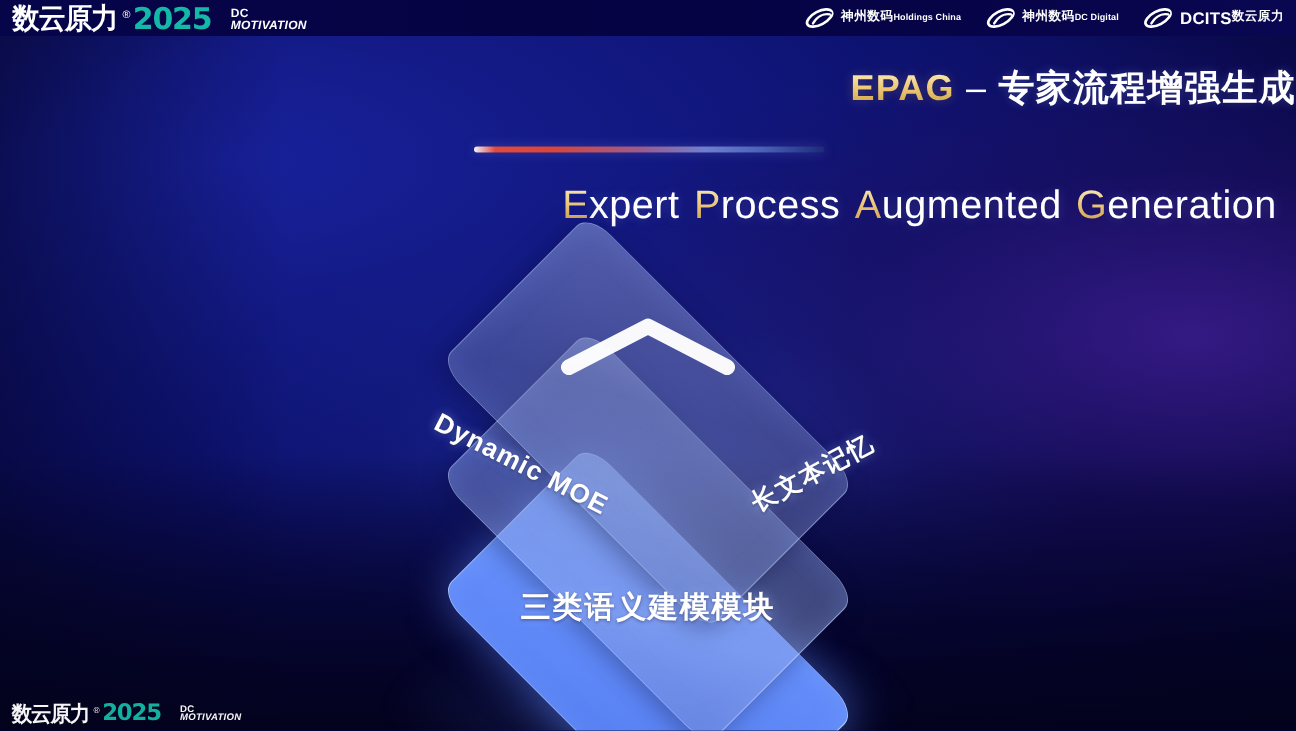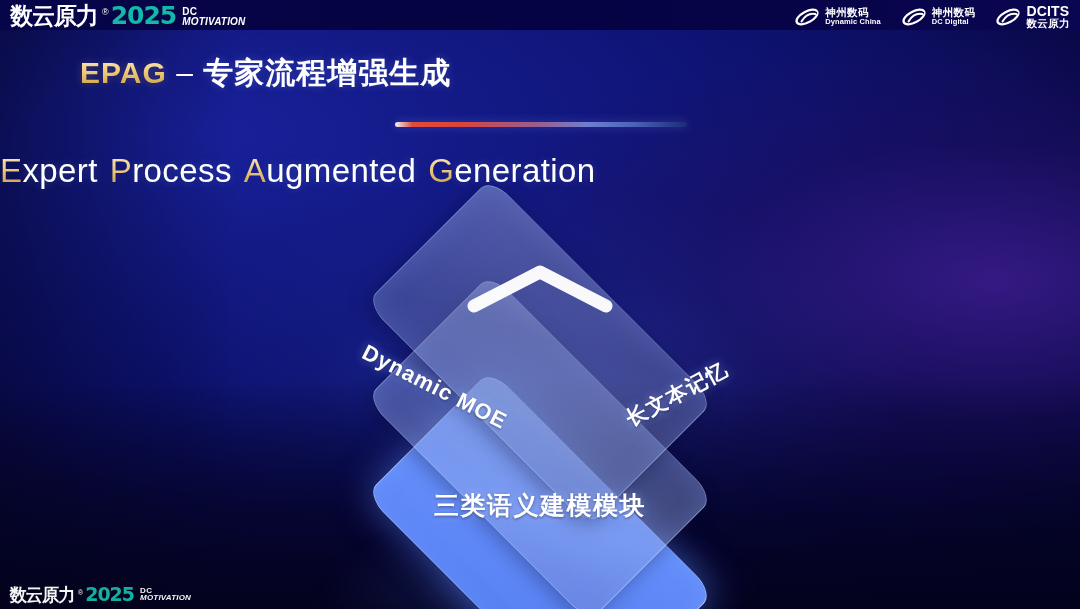--- a/index.html
+++ b/index.html
@@ -61,50 +61,50 @@
     font-family:"Liberation Sans","DejaVu Sans",sans-serif;
     transform:scaleX(.95);
   }
   .brand-reg{ font-size:9px; color:#fff; vertical-align:super; line-height:1; margin-bottom:11px; }
   .brand-year{
     font-size:25px; font-weight:bold; color:#14b8a6; line-height:1;
     letter-spacing:-1px; font-family:"DejaVu Sans",sans-serif;
   }
   .brand-dc{
     display:flex; flex-direction:column; line-height:.95;
-    margin-bottom:2px; margin-left:4px;
+    margin-bottom:2px; margin-left:14px;
   }
   .brand-dc .dc{ font-size:10px; font-weight:bold; color:#fff; letter-spacing:.3px; }
   .brand-dc .mot{ font-size:10px; font-weight:bold; color:#fff; letter-spacing:.2px;font-style:italic; }
 
   
   .live-line{
     position:absolute; left:8px; top:46px;
     font-size:23px; font-weight:bold; color:#ffffff;
     letter-spacing:.5px;
     text-shadow:0 0 6px rgba(120,160,255,.35);
     white-space:nowrap;
   }
 
   
   .partners{
     position:absolute; right:10px; top:4px;
     display:flex; align-items:center; gap:20px;
   }
   .partner{ display:flex; align-items:center; gap:5px; }
   .swoosh{ width:26px; height:22px; flex:0 0 auto; }
-  .p-text{ display:flex; flex-direction:column; line-height:1.05; }
+  .p-text{ display:flex; flex-direction:row; line-height:1.05;align-items:center; }
   .p-cn{ font-size:10.5px; font-weight:bold; color:#fff; letter-spacing:.4px; white-space:nowrap; }
   .p-en{ font-size:7.5px; font-weight:bold; color:#fff; letter-spacing:.1px; white-space:nowrap; }
   .p-big{ font-size:14px; font-weight:bold; color:#fff; letter-spacing:.2px; line-height:1; }
 
   
   .main-title{
     position:absolute; left:0; right:0; top:53px;
-    text-align:left;
+    text-align:right;
     font-size:30px; font-weight:bold;
     letter-spacing:1px;
     white-space:nowrap;
     padding-left:80px;
   }
   .main-title .epag{
     color:#f0d48a;
     background:linear-gradient(to bottom,#fff4cf 0%,#efcb79 48%,#c79a3c 100%);
     -webkit-background-clip:text; background-clip:text;
     -webkit-text-fill-color:transparent;
@@ -116,22 +116,22 @@
   
   .divider{
     position:absolute; left:395px; top:122px;
     width:292px; height:5px; border-radius:3px;
     background:linear-gradient(to right,#f0f3ff 0%,#e14b3c 6%,#d9453a 22%,#9a5d8e 48%,#6f7fd0 66%,#4a63b8 82%,#1d2a7a 100%);
     box-shadow:0 0 10px rgba(120,130,220,.35);
   }
 
   
   .subtitle{
-    position:absolute; left:0; right:0; top:152px;
-    text-align:left;
+    position:absolute; left:0; right:16px; top:152px;
+    text-align:right;
     font-size:33px; font-weight:normal;
     letter-spacing:.4px;
     white-space:nowrap;
     font-family:"Liberation Sans","DejaVu Sans",sans-serif;
   }
   .subtitle .cap{
     color:#e8c978;
     background:linear-gradient(to bottom,#fdf0c8 0%,#e9c274 55%,#c89a45 100%);
     -webkit-background-clip:text; background-clip:text;
     -webkit-text-fill-color:transparent;
@@ -271,21 +271,21 @@
   <div class="partners">
 
     <div class="partner">
       <svg class="swoosh" viewBox="0 0 52 44">
         <ellipse cx="26" cy="22" rx="23" ry="11" fill="none" stroke="#fff" stroke-width="4.5" transform="rotate(-28 26 22)"></ellipse>
         <path d="M13 30 C20 17, 34 12, 44 14" fill="none" stroke="#0a0745" stroke-width="5" stroke-linecap="round"></path>
         <path d="M15 31 C22 19, 33 14, 43 16" fill="none" stroke="#fff" stroke-width="4" stroke-linecap="round"></path>
       </svg>
       <span class="p-text">
         <span class="p-cn">神州数码</span>
-        <span class="p-en">Dynamic China</span>
+        <span class="p-en">Holdings China</span>
       </span>
     </div>
 
     <div class="partner">
       <svg class="swoosh" viewBox="0 0 52 44">
         <ellipse cx="26" cy="22" rx="23" ry="11" fill="none" stroke="#fff" stroke-width="4.5" transform="rotate(-28 26 22)"></ellipse>
         <path d="M13 30 C20 17, 34 12, 44 14" fill="none" stroke="#0a0745" stroke-width="5" stroke-linecap="round"></path>
         <path d="M15 31 C22 19, 33 14, 43 16" fill="none" stroke="#fff" stroke-width="4" stroke-linecap="round"></path>
       </svg>
       <span class="p-text">

